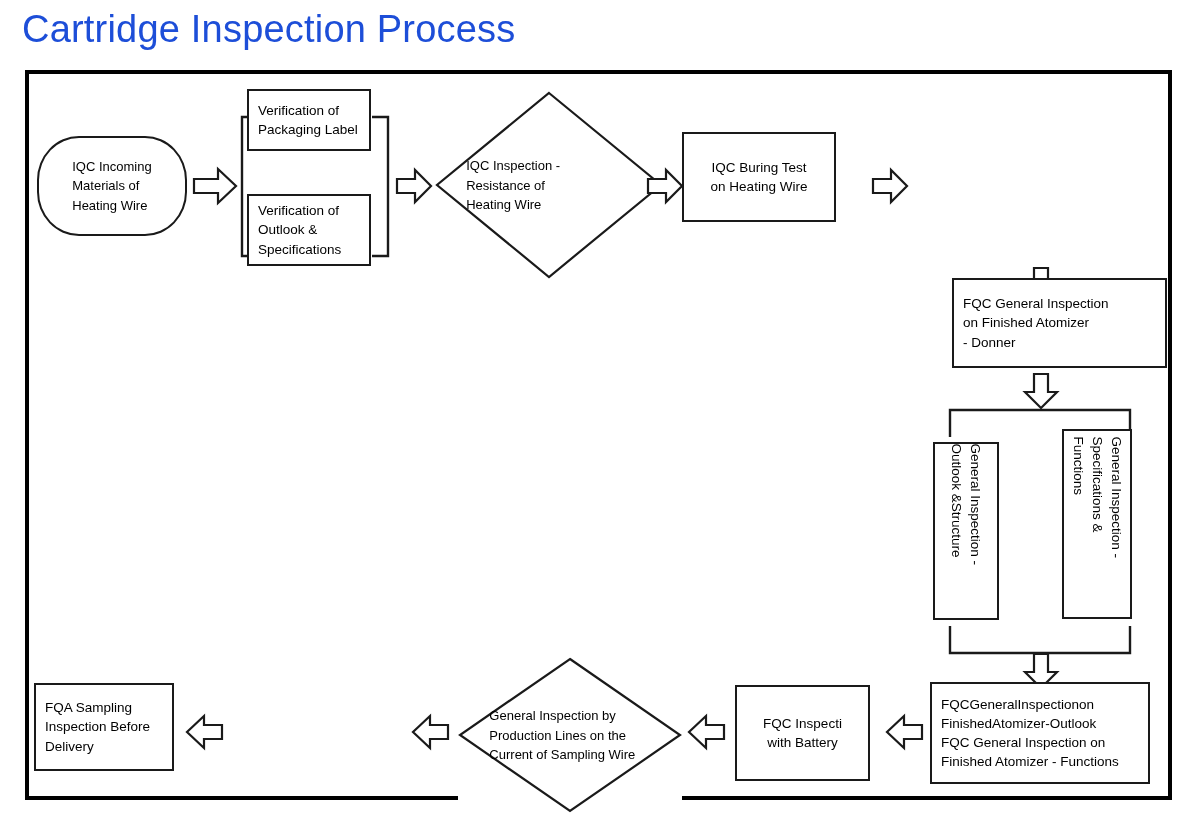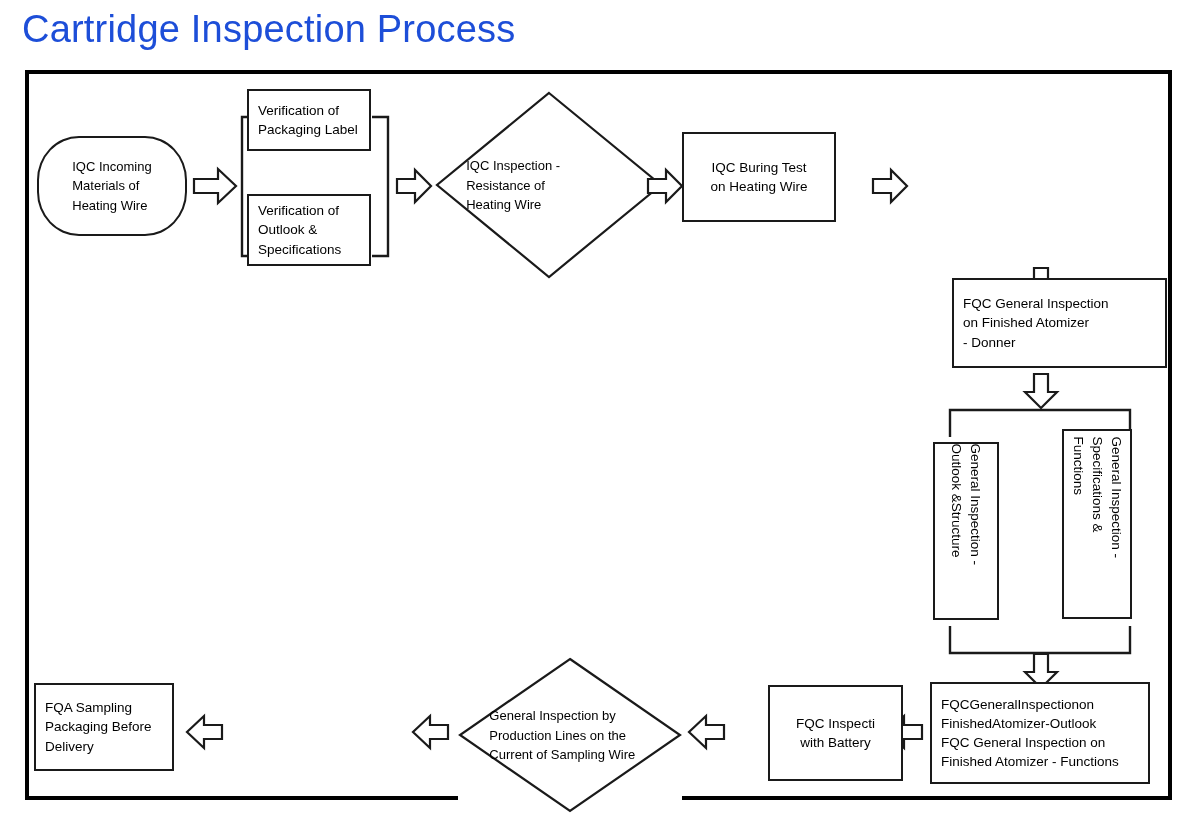--- a/index.html
+++ b/index.html
@@ -264,21 +264,21 @@
 FQC General Inspection on
 Finished Atomizer - Functions</span>
   </div>
 
   <div class="arrow" style="left: 855px; top: 638px; width: 40px; height: 40px;">
     <svg viewBox="0 0 40 40" preserveAspectRatio="none">
       <polygon points="38,13 20,13 20,4 3,20 20,36 20,27 38,27" fill="#ffffff" stroke="#1a1a1a" stroke-width="2.2" stroke-linejoin="miter"></polygon>
     </svg>
   </div>
 
-  <div class="node box center-txt" style="left: 739px; top: 611px; width: 135px; height: 96px;">
+  <div class="node box center-txt" style="left: 706px; top: 611px; width: 135px; height: 96px;">
     <span class="node-text">FQC Inspecti
 with Battery</span>
   </div>
 
   <div class="arrow" style="left: 657px; top: 638px; width: 40px; height: 40px;">
     <svg viewBox="0 0 40 40" preserveAspectRatio="none">
       <polygon points="38,13 20,13 20,4 3,20 20,36 20,27 38,27" fill="#ffffff" stroke="#1a1a1a" stroke-width="2.2" stroke-linejoin="miter"></polygon>
     </svg>
   </div>
 
@@ -299,17 +299,17 @@
 
 
   <div class="arrow" style="left: 155px; top: 638px; width: 40px; height: 40px;">
     <svg viewBox="0 0 40 40" preserveAspectRatio="none">
       <polygon points="38,13 20,13 20,4 3,20 20,36 20,27 38,27" fill="#ffffff" stroke="#1a1a1a" stroke-width="2.2" stroke-linejoin="miter"></polygon>
     </svg>
   </div>
 
   <div class="node box" style="left: 5px; top: 609px; width: 140px; height: 88px;">
     <span class="node-text">FQA Sampling
-Packaging Before
+Inspection Before
 Delivery</span>
   </div>
 
 </div>
 
 </body></html>

